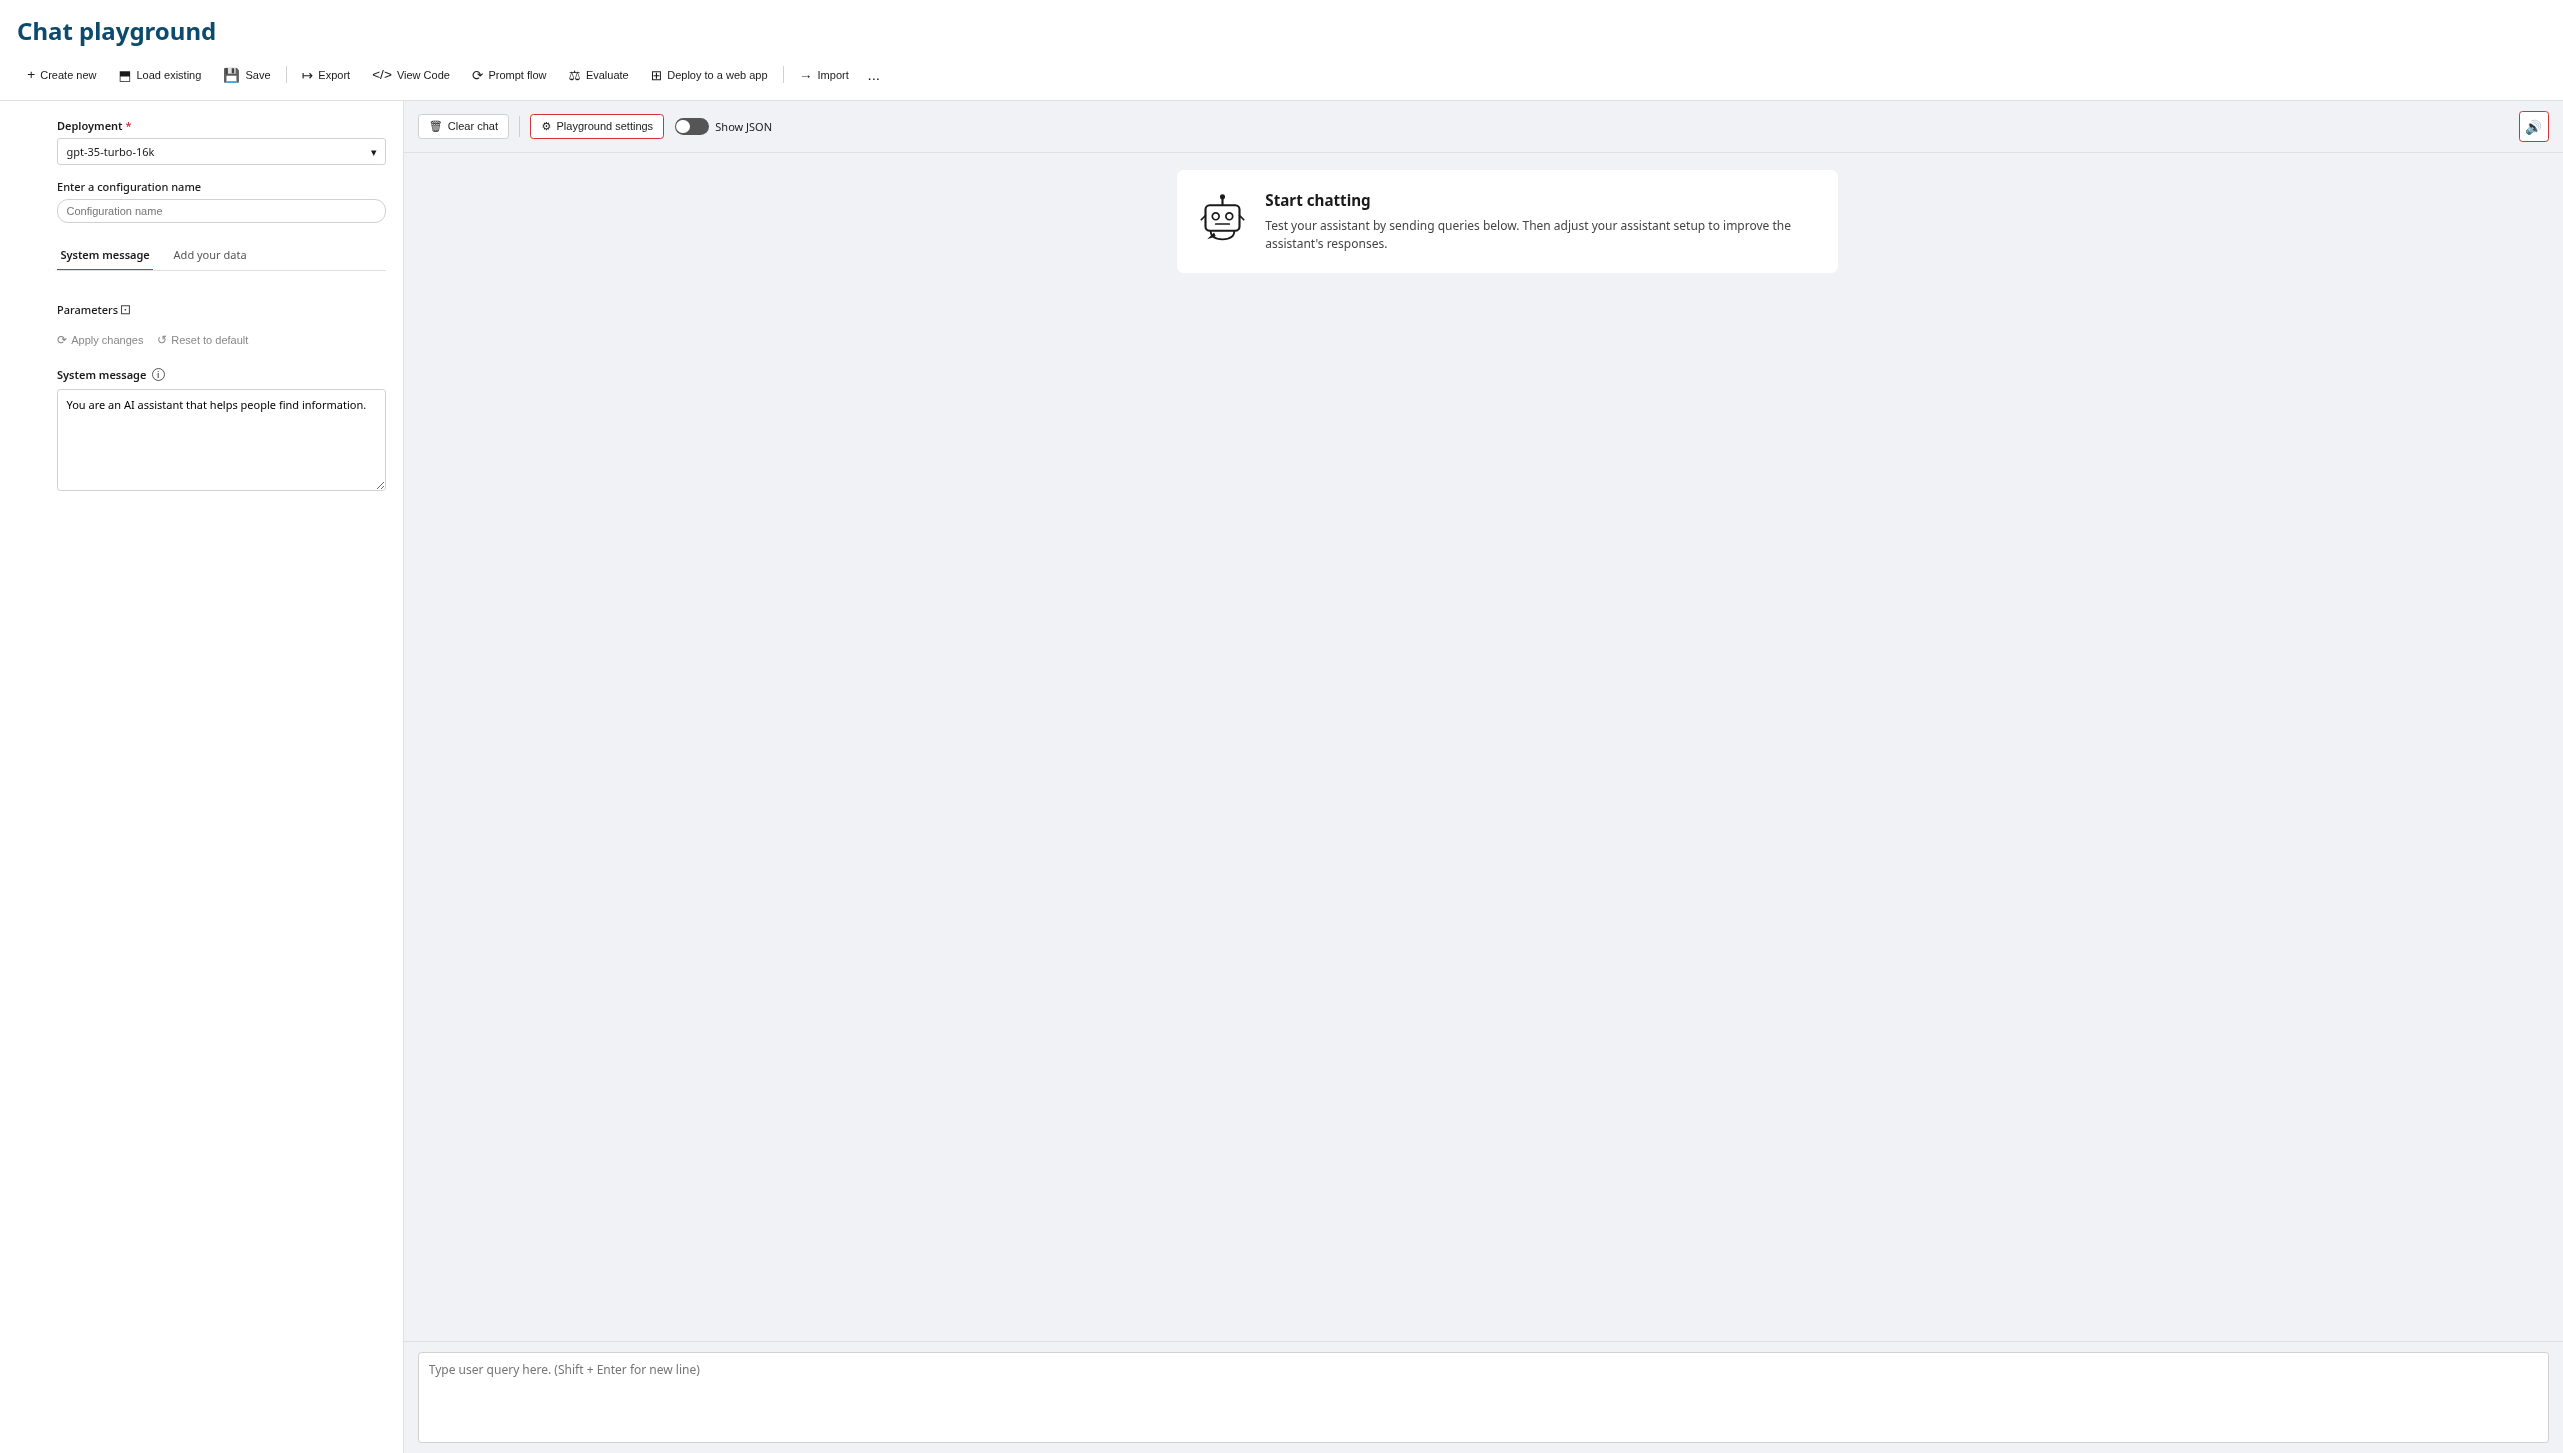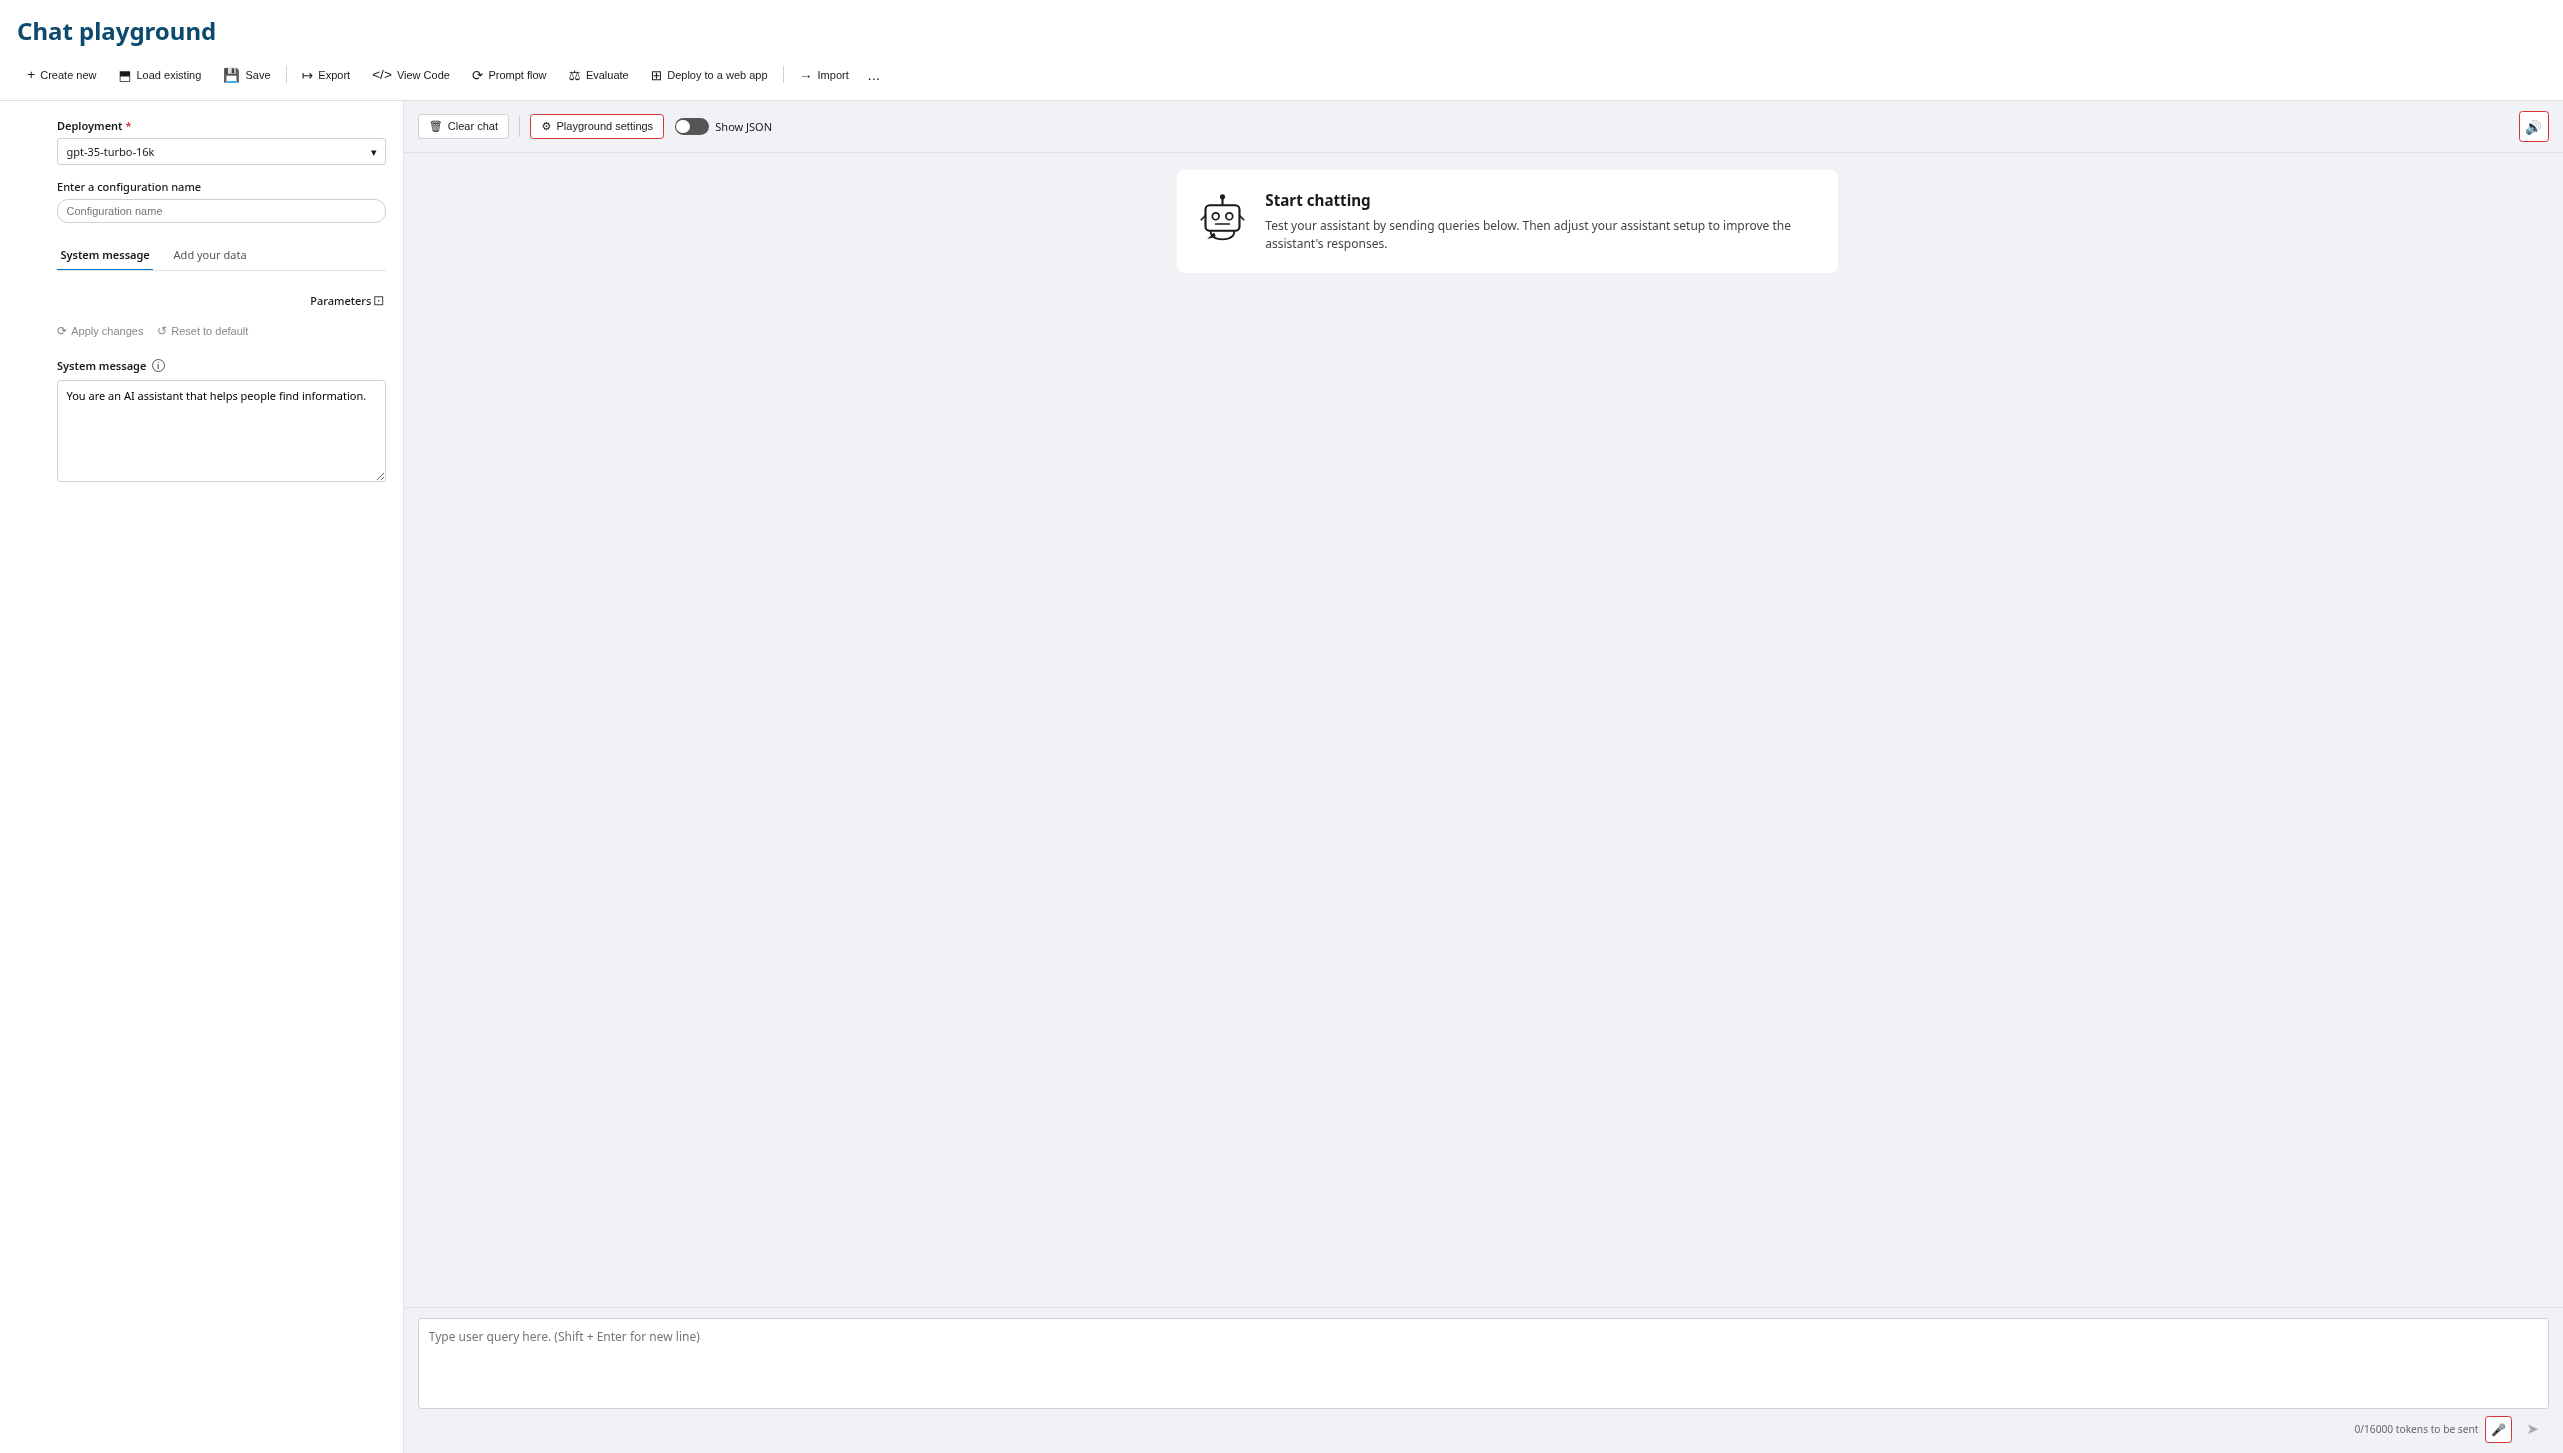--- a/index.html
+++ b/index.html
@@ -31,21 +31,21 @@
 
     .config-name-label { font-size: 11px; font-weight: 500; margin: 13.6px 0 5.1px; }
     .config-name-input { width: 100%; padding: 5.1px 8.5px; border: 0.8px solid #d0d0d0; border-radius: 11px; font-size: 11px; color: #888; outline: none; }
 
     
     .tabs { display: flex; margin-top: 17px; border-bottom: 0.8px solid #e0e0e0; }
     .tab { padding: 6.8px 3.4px; margin-right: 17px; font-size: 11px; cursor: pointer; color: #555; border-bottom: 1.7px solid transparent; }
     .tab.active { color: #1a1a1a; font-weight: 600; border-bottom: 1.7px solid #0078d4; }
 
     
-    .params-header { display: flex; align-items: center; justify-content: flex-end; margin-top: 20px; }
+    .params-header { display: flex; align-items: center; justify-content: flex-start; margin-top: 29px; }
     .params-label { font-size: 11px; font-weight: 500; }
     .params-icon-btn { background: none; border: none; cursor: pointer; padding: 1.7px; color: #444; font-size: 13.6px; }
 
     .action-btns { display: flex; gap: 13.6px; margin-top: 10.2px; }
     .action-btn { display: flex; align-items: center; gap: 4.2px; background: none; border: none; cursor: pointer; font-size: 11px; color: #888; padding: 3.4px 0; }
     .action-btn .icon { font-size: 12px; }
 
     
     .sys-msg-label { display: flex; align-items: center; gap: 5.1px; font-size: 11px; font-weight: 600; margin-top: 17px; margin-bottom: 6.8px; }
     .info-icon { width: 13.6px; height: 13.6px; border-radius: 50%; border: 0.8px solid #555; display: inline-flex; align-items: center; justify-content: center; font-size: 8.5px; color: #555; cursor: pointer; }
@@ -248,28 +248,19 @@
             <div class="start-card-desc">Test your assistant by sending queries below. Then adjust your assistant setup to improve the assistant's responses.</div>
           </div>
         </div>
 
       </div>
 
       <div class="chat-input-area">
         <div class="chat-input-box">
           <textarea class="chat-input" placeholder="Type user query here. (Shift + Enter for new line)" style=""></textarea>
         </div>
-        <div class="chat-input-footer">
-          <span class="token-count">0/16000 tokens to be sent</span>
-          <div class="mic-btn">
-            <span>🎤</span>
-          </div>
-          <button class="send-btn">
-            <span>➤</span>
-          </button>
-        </div>
       </div>
 
     </div>
 
   </div>
 </div>
 
 
 </body></html>

